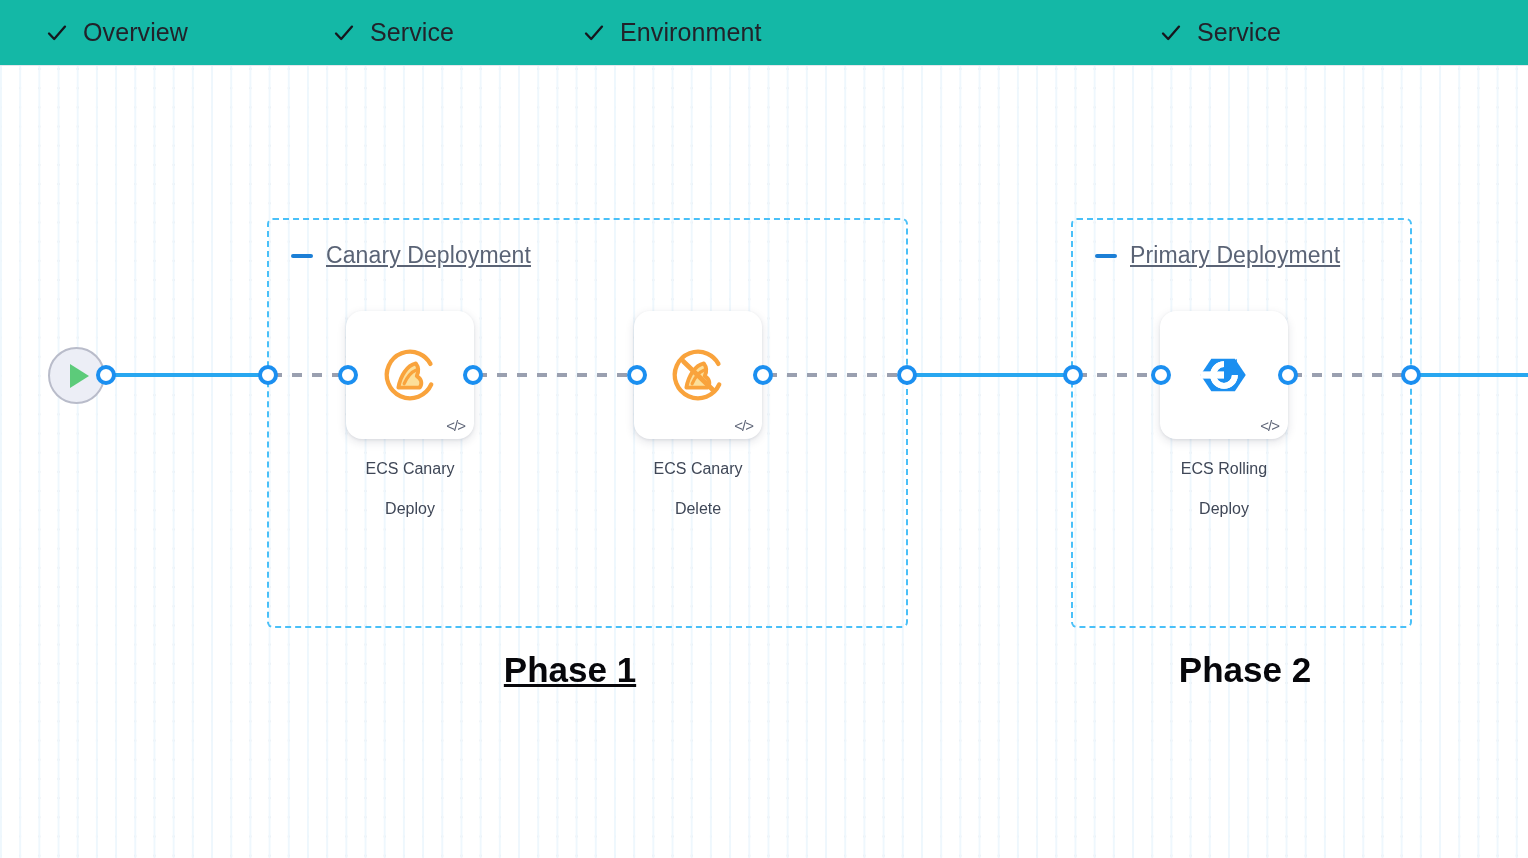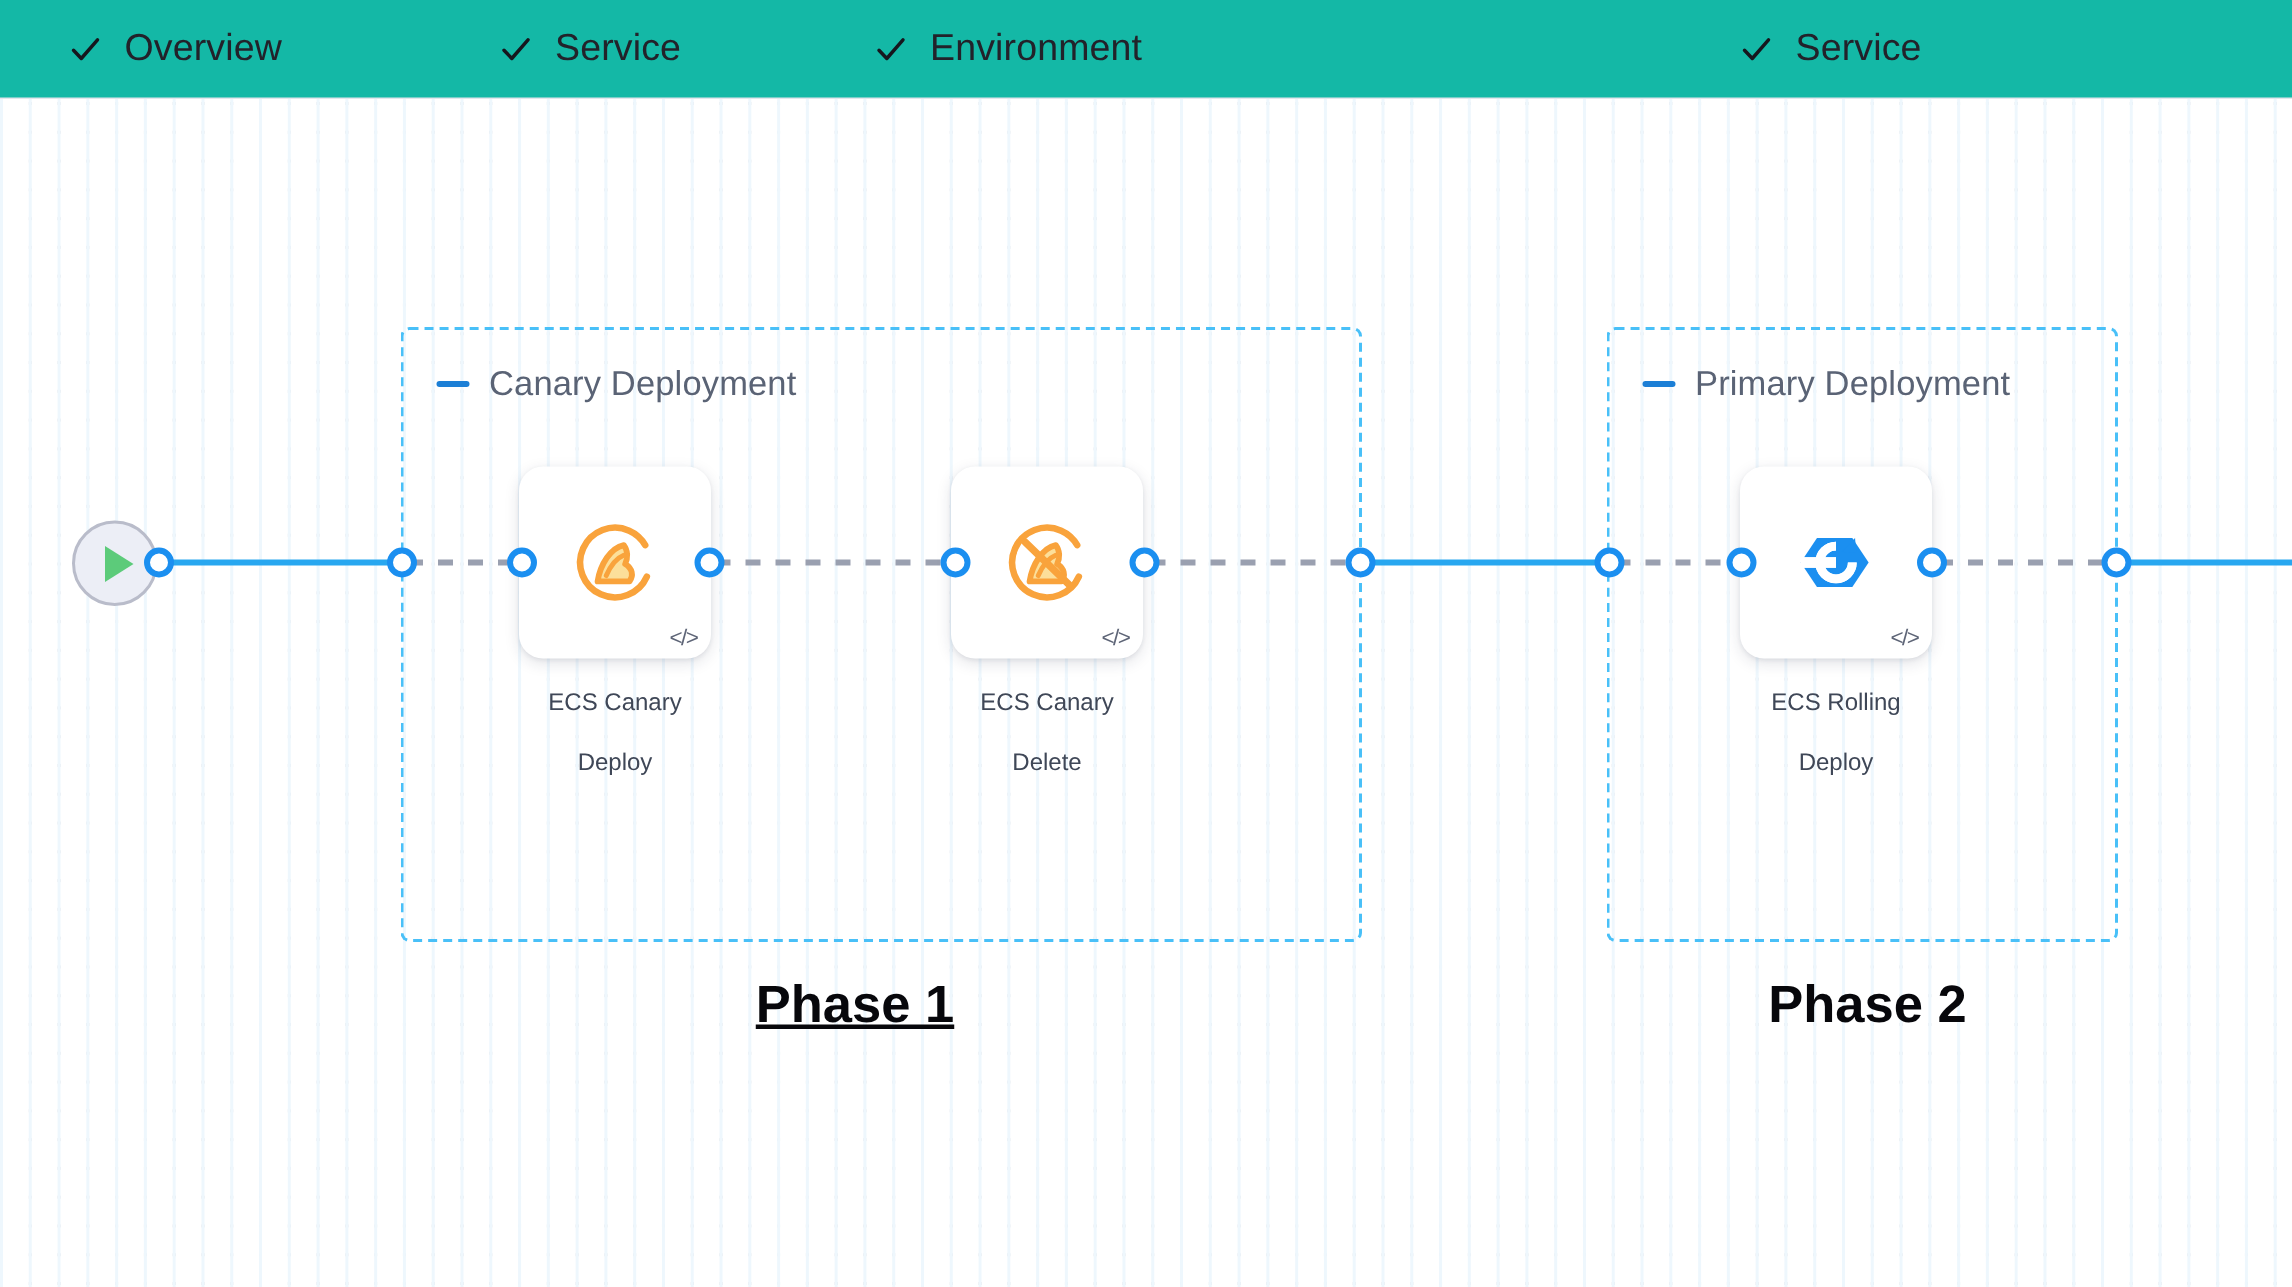--- a/index.html
+++ b/index.html
@@ -60,21 +60,21 @@
   .group-header{
     position:absolute;top:22px;left:22px;
     display:flex;align-items:center;gap:13px;
     white-space:nowrap;
   }
   .collapse-icon{
     width:22px;height:4px;background:#1c7fd6;border-radius:2px;
     display:block;cursor:pointer;
   }
   .group-title{
-    font-size:23px;color:#5a6375;letter-spacing:.1px;
+    font-size:23px;color:#5a6375;letter-spacing:.1px;text-decoration:underline;
   }
 
   
   .phase{
     position:absolute;
     font-size:35px;font-weight:bold;color:#07070b;
     text-align:center;white-space:nowrap;
   }
 
   

